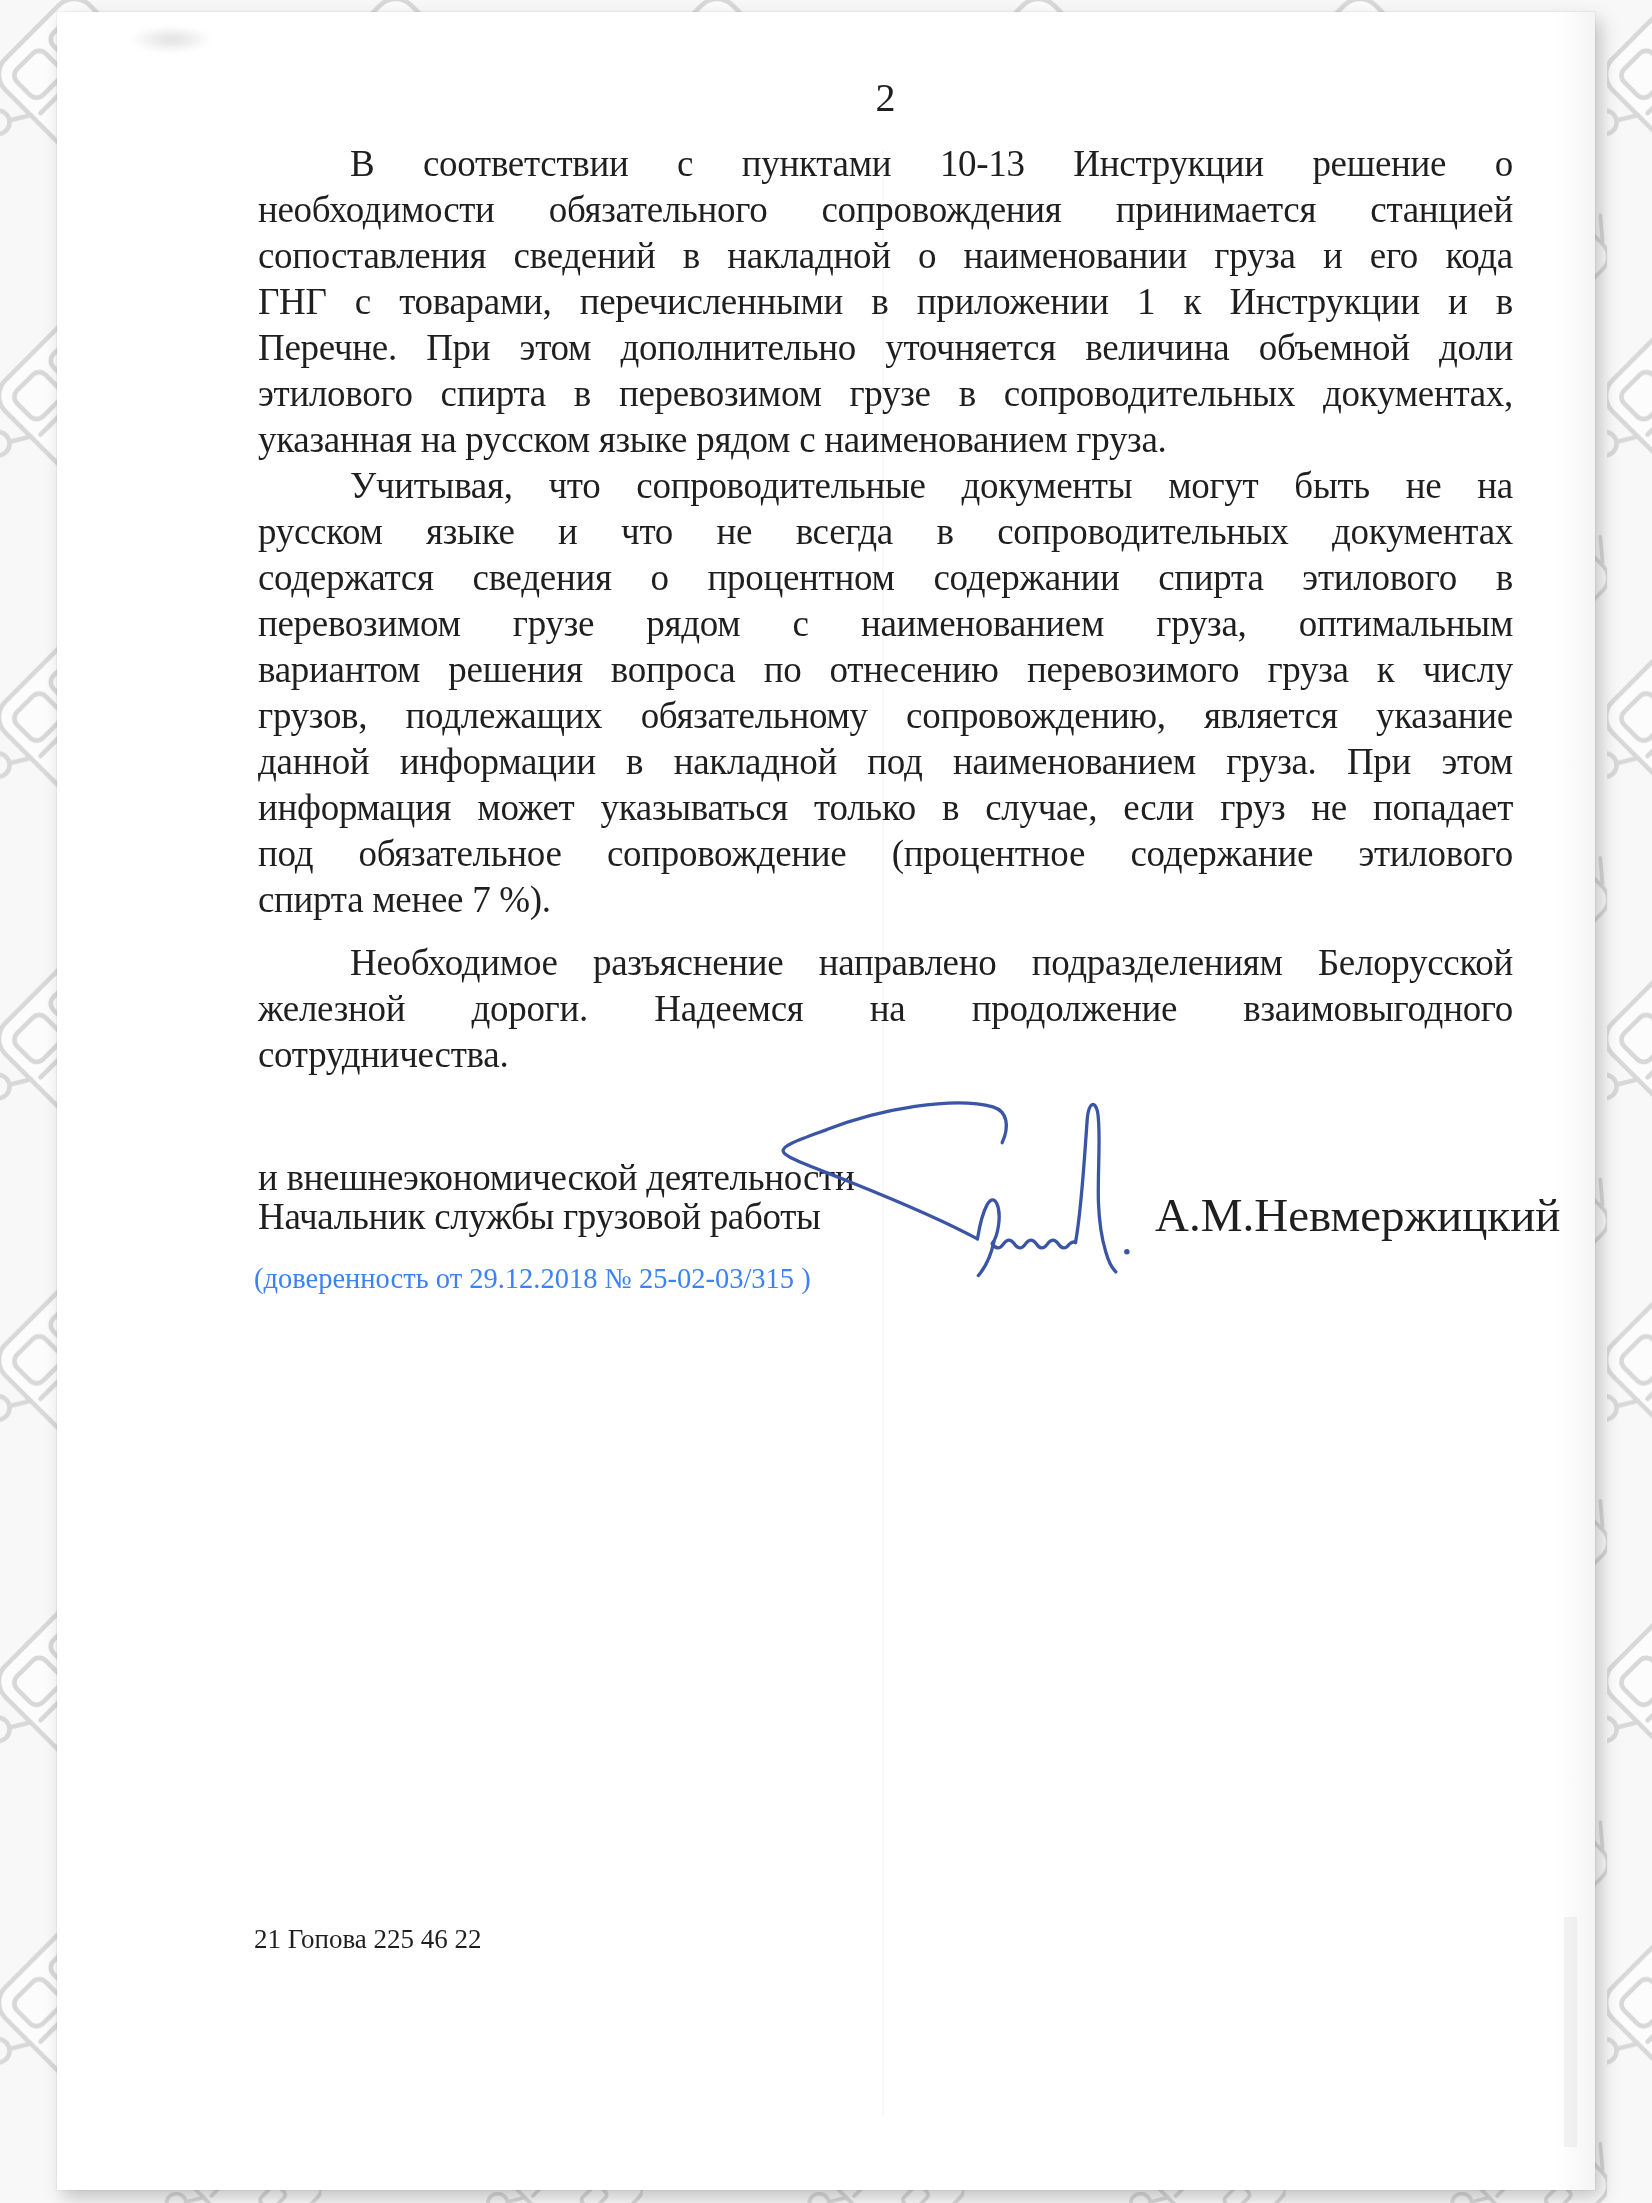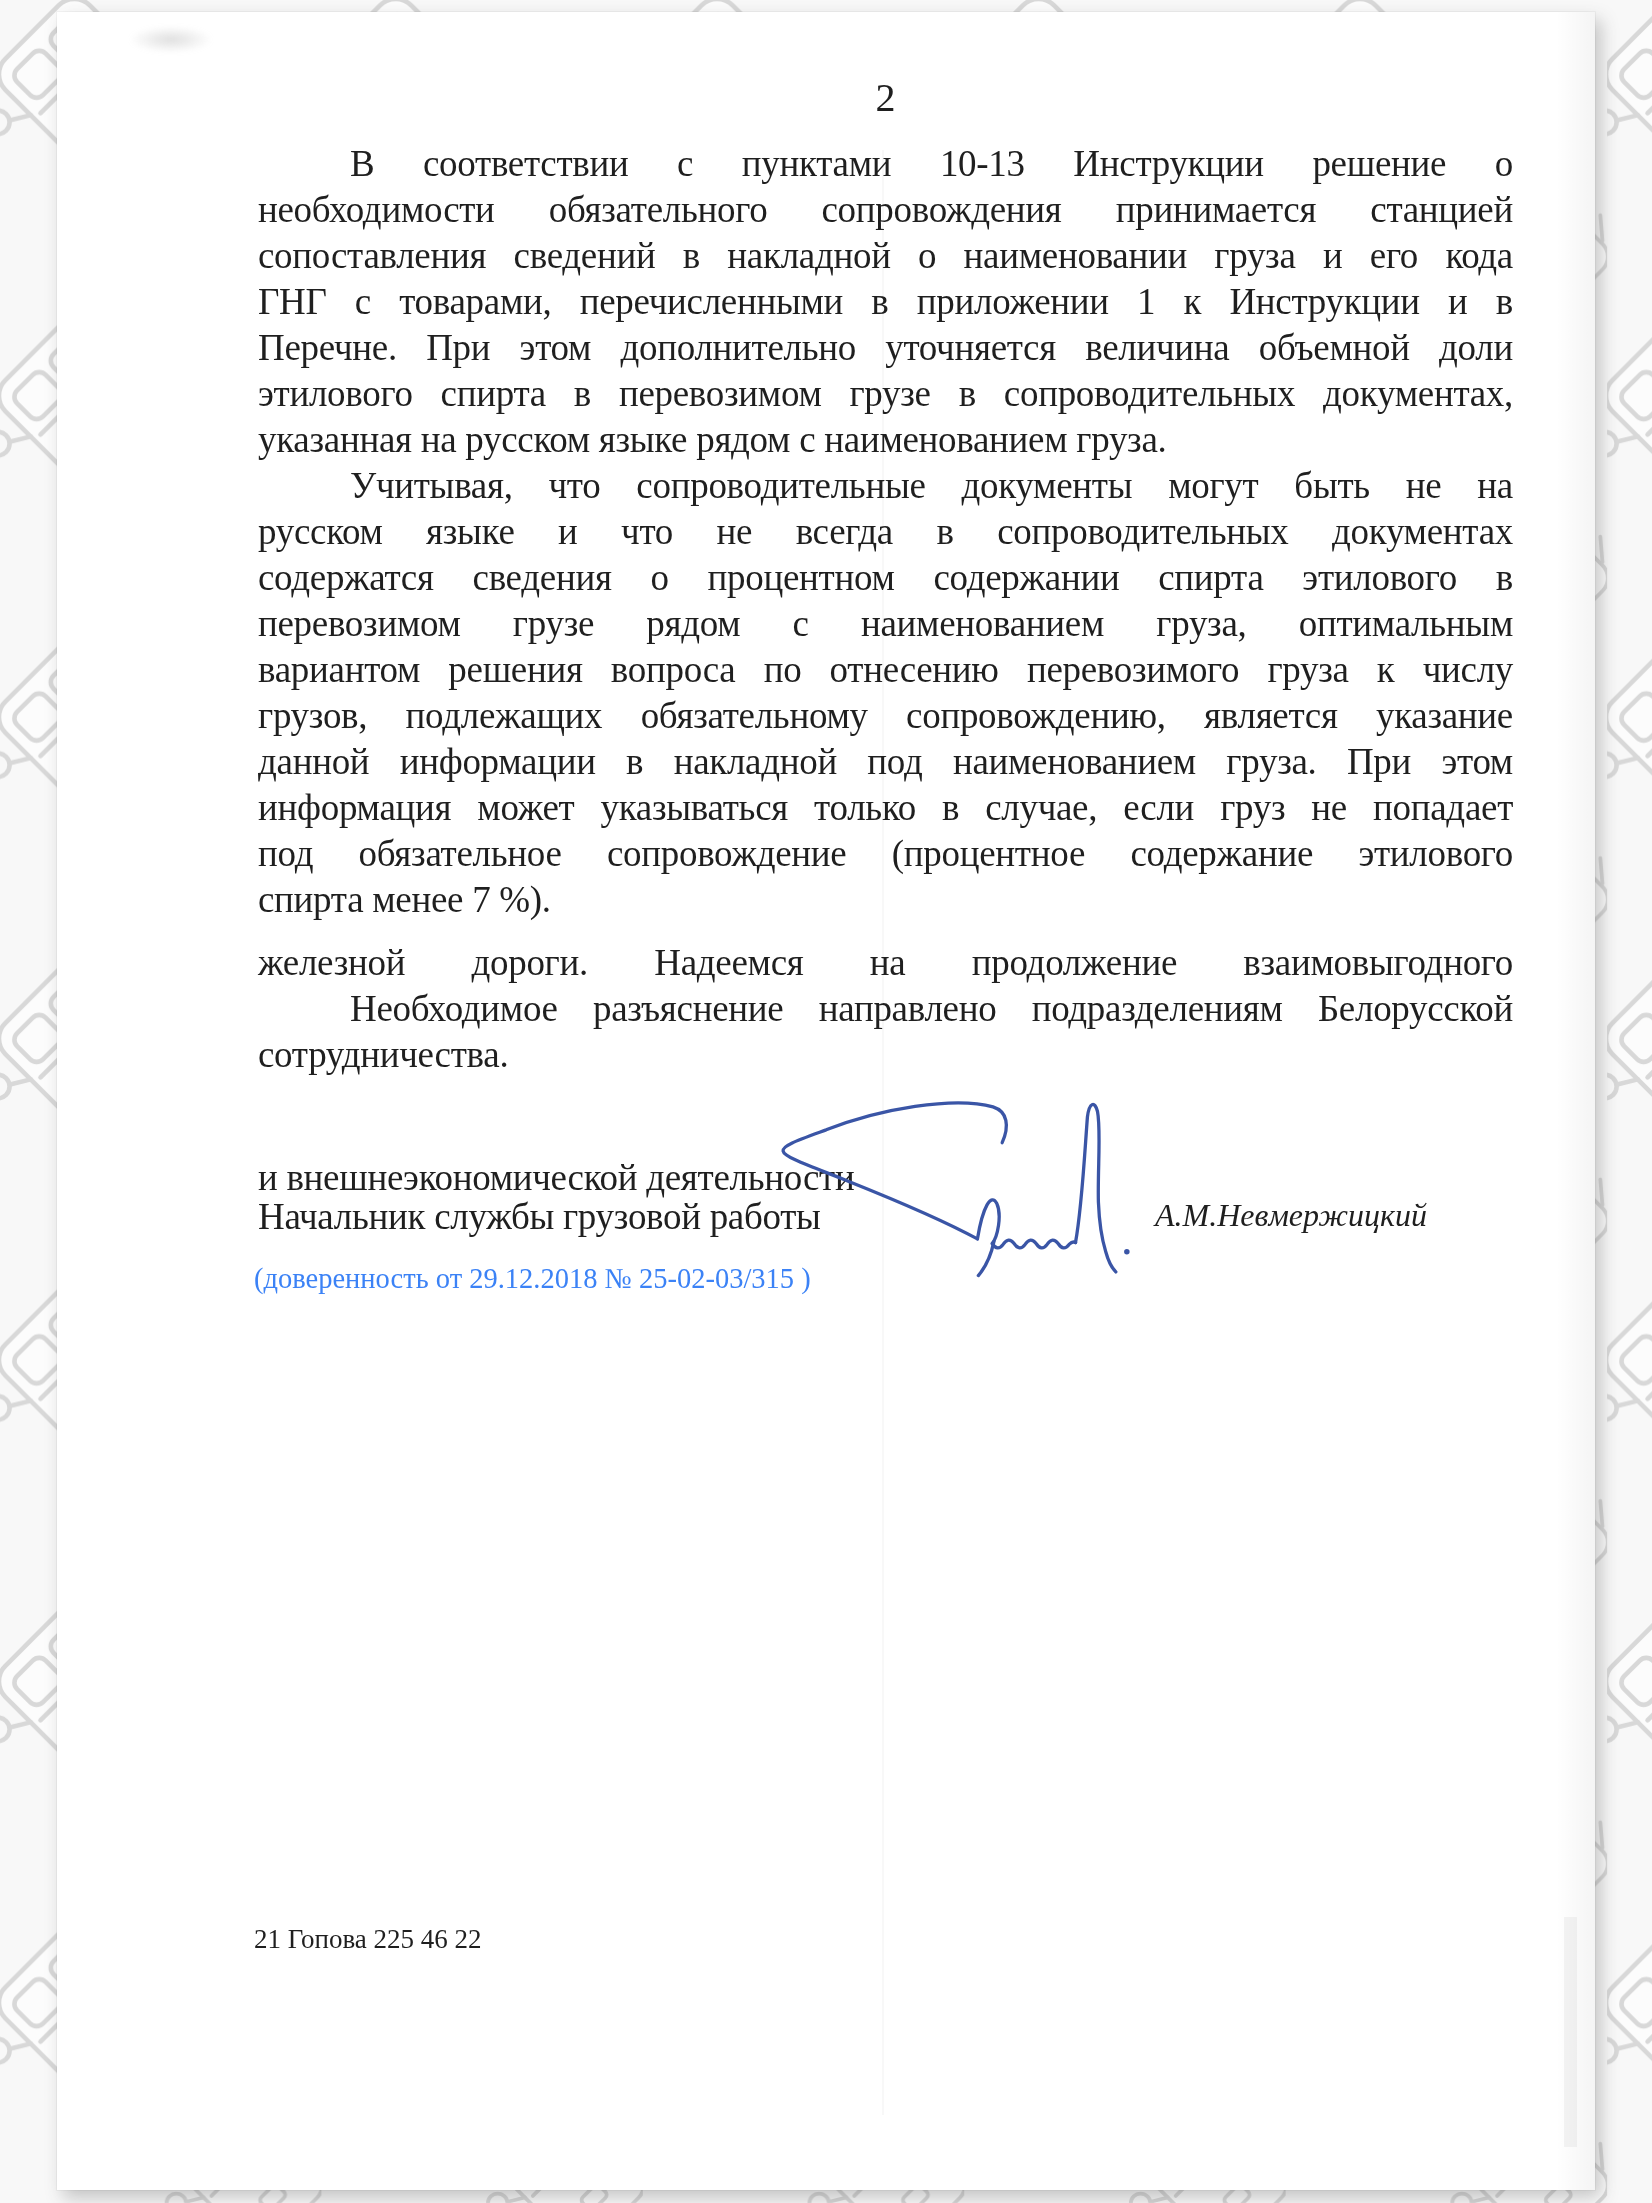--- a/index.html
+++ b/index.html
@@ -53,21 +53,21 @@
   .jline.indent{text-indent:92px;}
   .jline.last{text-align-last:left;}
 
   .sig-title{
     position:absolute;left:201px;top:1146px;
     font-size:37px;line-height:39px;color:#1f1f1f;letter-spacing:-0.3px;
     white-space:nowrap;
   }
   .sig-name{
     position:absolute;left:1098px;top:1181px;
-    font-size:32px;line-height:44px;color:#1f1f1f;white-space:nowrap;font-style:italic;
+    font-size:47px;line-height:44px;color:#1f1f1f;white-space:nowrap;
   }
   .sig-proxy{
     position:absolute;left:197px;top:1249px;
     font-size:28.5px;line-height:35px;color:#3b82f6;white-space:nowrap;
   }
   .footer-note{
     position:absolute;left:197px;top:1909px;
     font-size:27px;line-height:37px;color:#1f1f1f;white-space:nowrap;
   }
   .sig-svg{position:absolute;left:714px;top:1072px;}
@@ -124,22 +124,22 @@
         <div class="jline">содержатся сведения о процентном содержании спирта этилового в</div>
         <div class="jline">перевозимом грузе рядом с наименованием груза, оптимальным</div>
         <div class="jline">вариантом решения вопроса по отнесению перевозимого груза к числу</div>
         <div class="jline">грузов, подлежащих обязательному сопровождению, является указание</div>
         <div class="jline">данной информации в накладной под наименованием груза. При этом</div>
         <div class="jline">информация может указываться только в случае, если груз не попадает</div>
         <div class="jline">под обязательное сопровождение (процентное содержание этилового</div>
         <div class="jline last">спирта менее 7 %).</div>
       </div>
       <div class="para para3">
+        <div class="jline indent">Необходимое разъяснение направлено подразделениям Белорусской</div>
         <div class="jline">железной дороги. Надеемся на продолжение взаимовыгодного</div>
-        <div class="jline indent">Необходимое разъяснение направлено подразделениям Белорусской</div>
         <div class="jline last">сотрудничества.</div>
       </div>
     </div>
 
     <div class="sig-title">
       <div>и внешнеэкономической деятельности</div>
       <div>Начальник службы грузовой работы</div>
     </div>
 
     <svg class="sig-svg" width="422" height="220" viewBox="0 0 460 240" aria-hidden="true">

